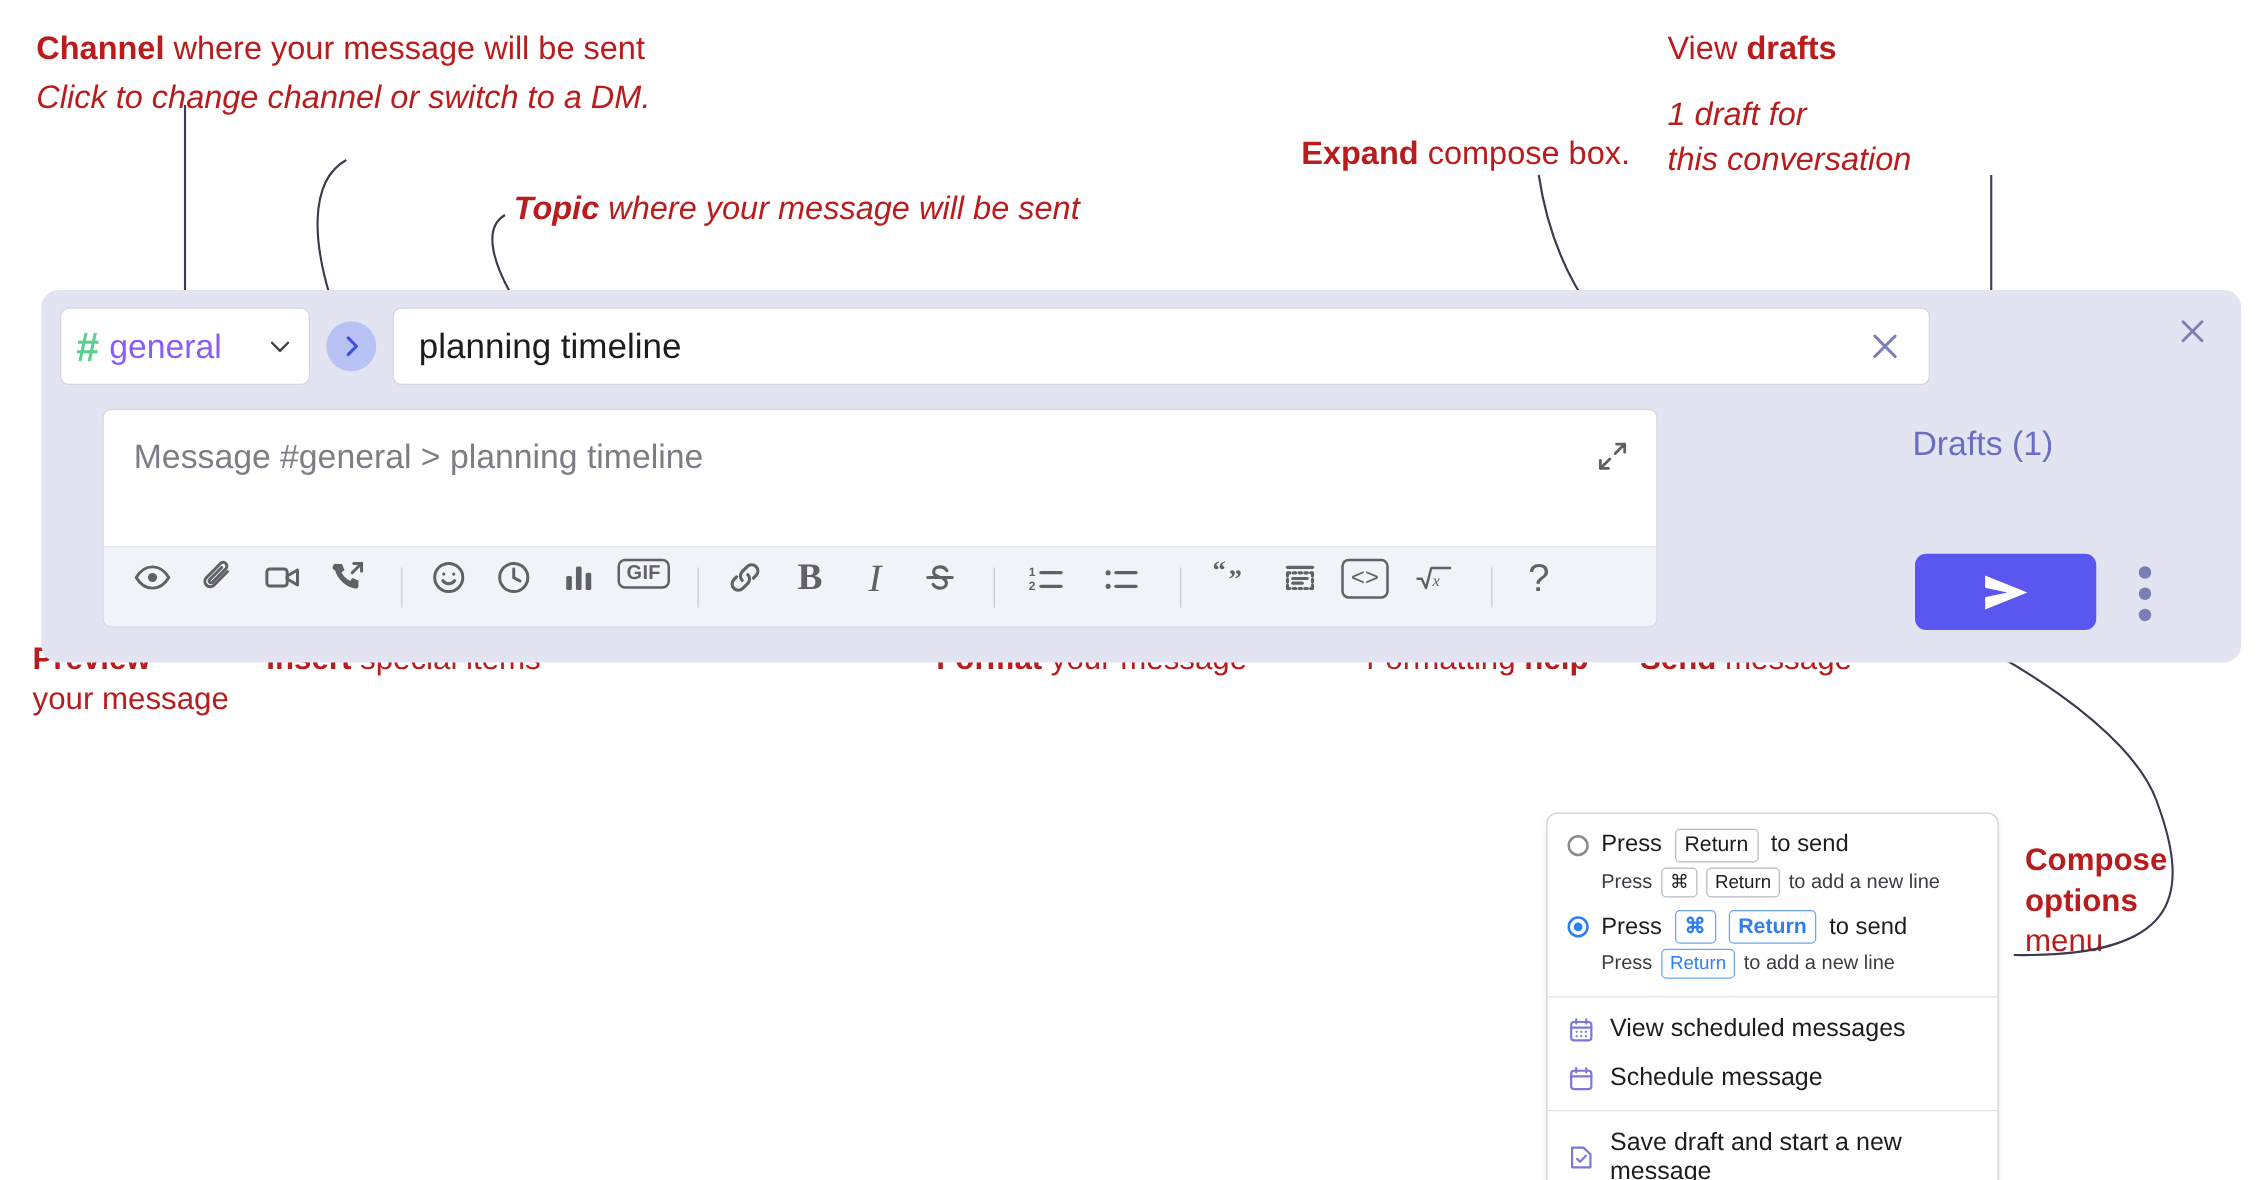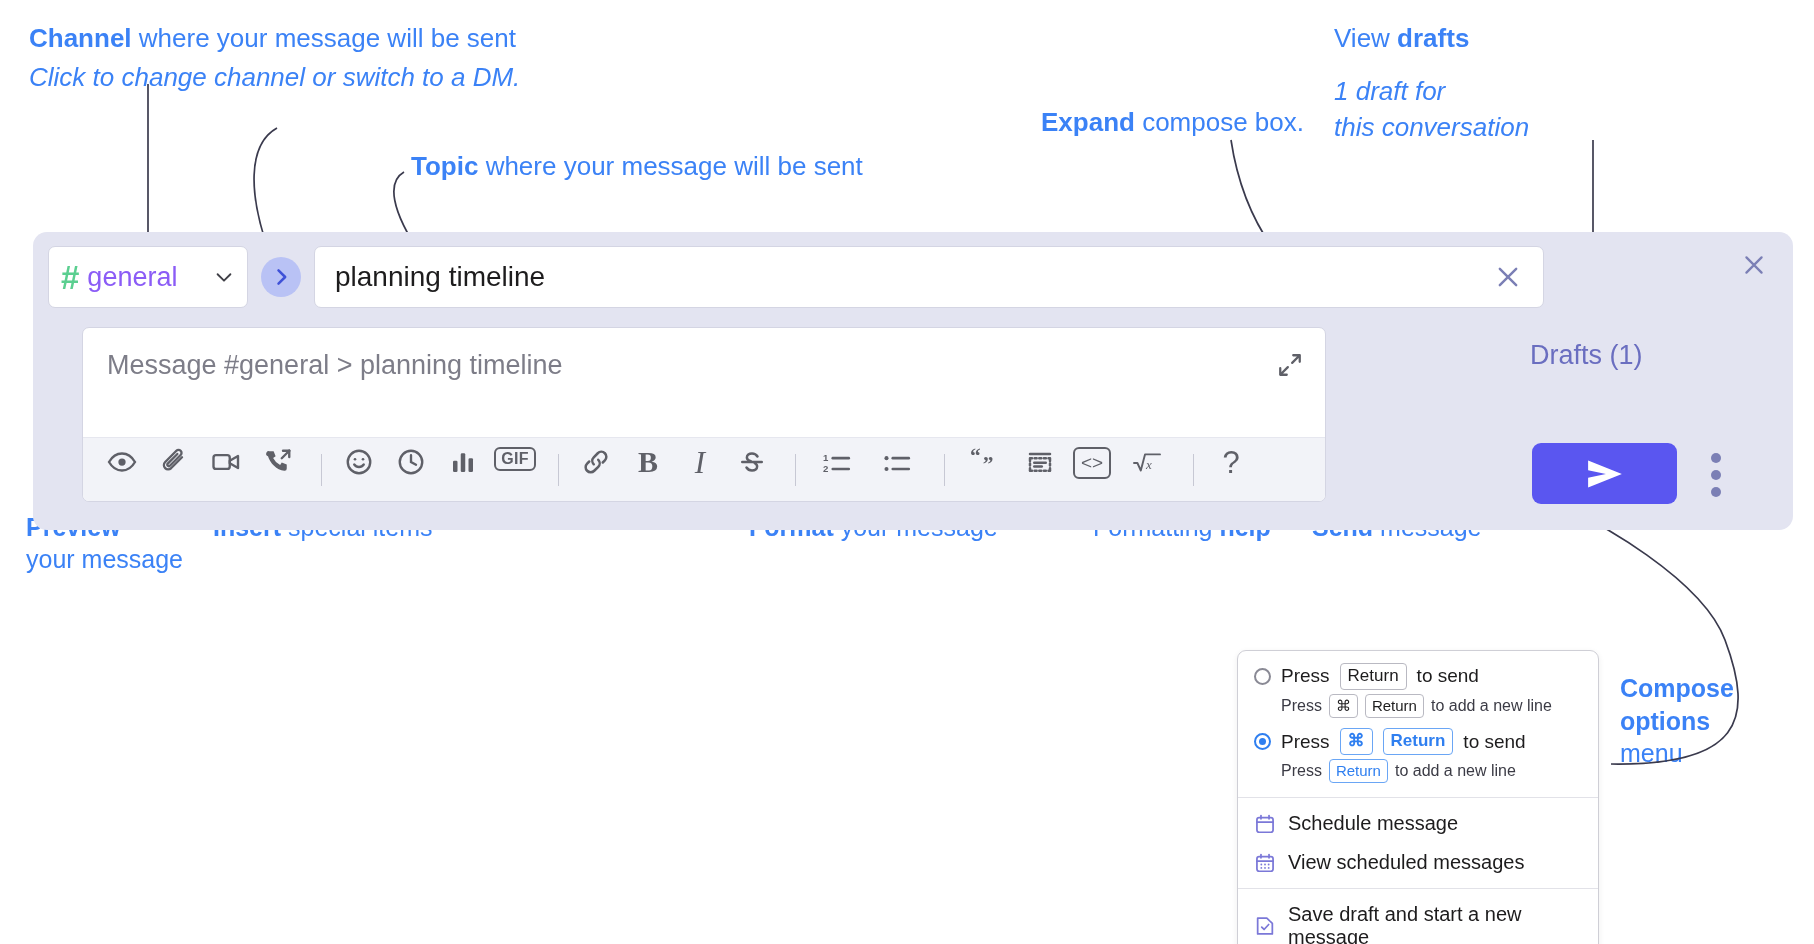--- a/index.html
+++ b/index.html
@@ -4,21 +4,21 @@
 <style>
   html,body{margin:0;padding:0;}
   body{
     width:1814px;height:944px;background:#ffffff;
     font-family:"Liberation Sans", sans-serif;
     color:#2b2a3f;overflow:hidden;position:relative;
   }
   .stage{position:absolute;left:0;top:0;width:1814px;height:944px;}
 
   
-  .anno{position:absolute;color:#3b82f6;line-height:1.3;white-space:nowrap;}
+  .anno{position:absolute;color:#b91c1c;line-height:1.3;white-space:nowrap;}
   .anno b{font-weight:700;}
   .anno i{}
   .a-lg{font-size:26px;}
   .a-md{font-size:25px;}
 
   
   .lines{position:absolute;left:0;top:0;width:1814px;height:944px;pointer-events:none;}
 
   
   .compose-panel{
@@ -144,21 +144,21 @@
 <body>
 
 <div class="stage">
 
   <div class="anno a-lg" style="left:29px;top:22px;">
     <div><b>Channel</b><span> where your message will be sent</span></div>
     <div style="margin-top:5px;"><i>Click to change channel or switch to a DM.</i></div>
   </div>
 
 
-  <div class="anno a-lg" style="left:411px;top:150px;">
+  <div class="anno a-lg" style="left:411px;top:150px;font-style:italic;">
     <b>Topic</b><span> where your message will be sent</span>
   </div>
 
   <div class="anno a-lg" style="left:1041px;top:106px;">
     <b>Expand</b><span> compose box.</span>
   </div>
 
   <div class="anno a-lg" style="left:1334px;top:22px;">
     <div><span>View </span><b>drafts</b></div>
     <div style="margin-top:19px;"><i>1 draft for</i></div>
@@ -457,45 +457,45 @@
       <div class="opt-sub" style="margin-bottom:2px">
         <span>Press</span>
         <span class="key blue" style="font-weight:400">Return</span>
         <span>to add a new line</span>
       </div>
     </div>
 
     <div class="opt-div"></div>
 
     <div style="padding:6px 0 6px 0;">
-      <div class="opt-item">
-        <svg viewBox="0 0 24 24" fill="none" stroke="currentColor" stroke-width="1.9" stroke-linecap="round">
-          <rect x="3.2" y="5" width="17.6" height="16" rx="2.4"></rect>
-          <path d="M7.6 2.8 L7.6 6.4"></path>
-            <path d="M16.4 2.8 L16.4 6.4"></path>
-            <path d="M3.2 10 L20.8 10"></path>
-        </svg>
-        <span>Schedule message</span>
-      </div>
-
       <div class="opt-item">
         <svg viewBox="0 0 24 24" fill="none" stroke="currentColor" stroke-width="1.9" stroke-linecap="round">
           <rect x="3.2" y="5" width="17.6" height="16" rx="2.4"></rect>
           <path d="M7.6 2.8 L7.6 6.4"></path>
             <path d="M16.4 2.8 L16.4 6.4"></path>
             <path d="M3.2 10 L20.8 10"></path>
           <circle cx="8" cy="13.6" r="1" fill="currentColor" stroke="none"></circle>
           <circle cx="12" cy="13.6" r="1" fill="currentColor" stroke="none"></circle>
           <circle cx="16" cy="13.6" r="1" fill="currentColor" stroke="none"></circle>
           <circle cx="8" cy="17.4" r="1" fill="currentColor" stroke="none"></circle>
           <circle cx="12" cy="17.4" r="1" fill="currentColor" stroke="none"></circle>
           <circle cx="16" cy="17.4" r="1" fill="currentColor" stroke="none"></circle>
         </svg>
         <span>View scheduled messages</span>
       </div>
+
+      <div class="opt-item">
+        <svg viewBox="0 0 24 24" fill="none" stroke="currentColor" stroke-width="1.9" stroke-linecap="round">
+          <rect x="3.2" y="5" width="17.6" height="16" rx="2.4"></rect>
+          <path d="M7.6 2.8 L7.6 6.4"></path>
+            <path d="M16.4 2.8 L16.4 6.4"></path>
+            <path d="M3.2 10 L20.8 10"></path>
+        </svg>
+        <span>Schedule message</span>
+      </div>
     </div>
 
     <div class="opt-div"></div>
 
     <div style="padding:6px 0 8px 0;">
       <div class="opt-item">
         <svg viewBox="0 0 24 24" fill="none" stroke="currentColor" stroke-width="1.9" stroke-linecap="round" stroke-linejoin="round">
           <path d="M4 3.4 L14 3.4 L20 9.2 L20 20.6 L4 20.6 Z"></path>
           <path d="M8.4 13.2 L11 15.8 L16 10.4"></path>
         </svg>

